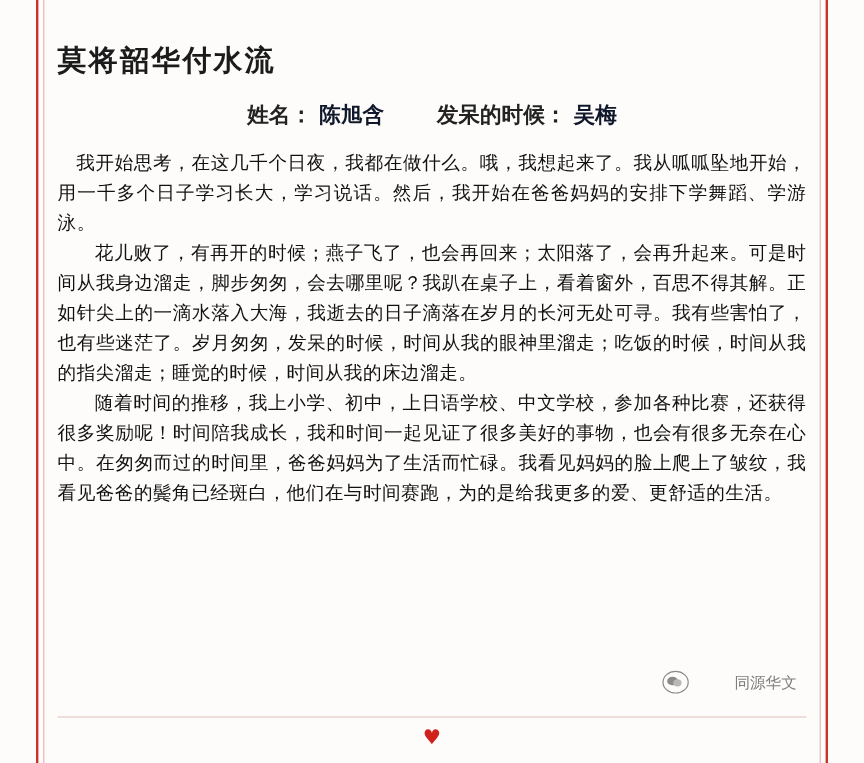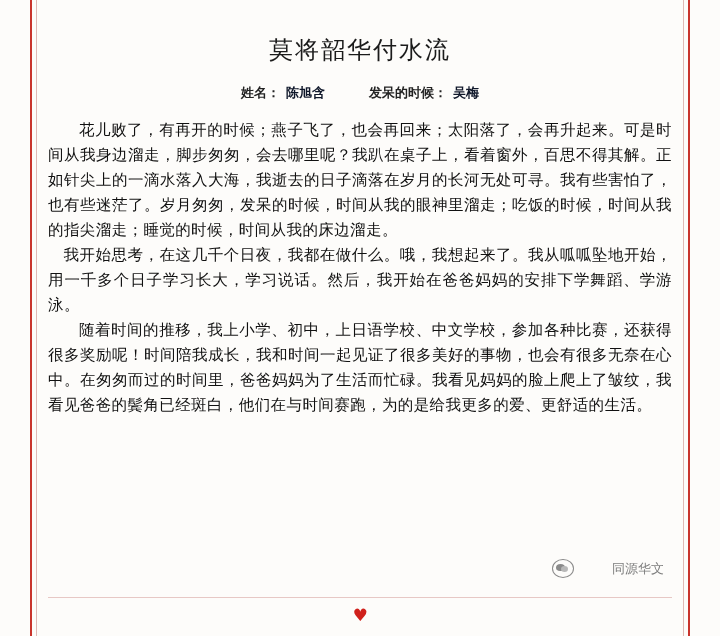--- a/index.html
+++ b/index.html
@@ -43,36 +43,36 @@
 
   .content {
     position: absolute;
     left: 48px;
     right: 48px;
     top: 0;
     bottom: 0;
   }
 
   .doc-title {
-    text-align: center;
+    text-align: left;
     font-family: "DejaVu Sans", "Liberation Sans", sans-serif;
     font-size: 24px;
-    font-weight: normal;
+    font-weight: bold;
     color: #1b1b1b;
     letter-spacing: 2px;
     margin-top: 34px;
   }
 
   .byline {
     display: flex;
     justify-content: center;
     align-items: center;
     gap: 44px;
     margin-top: 18px;
-    font-size: 13px;
+    font-size: 18px;
     color: #222;
     font-weight: bold;
   }
   .byline .pair {
     display: flex;
     align-items: baseline;
     gap: 6px;
   }
   .byline .lbl { color: #222; }
   .byline .val { color: #0f172a; }
@@ -171,22 +171,22 @@
         <span class="lbl">姓名：</span>
         <span class="val">陈旭含</span>
       </div>
       <div class="pair">
         <span class="lbl">发呆的时候：</span>
         <span class="val">吴梅</span>
       </div>
     </div>
 
     <div class="body-text">
+      <p class="para noindent">我开始思考，在这几千个日夜，我都在做什么。哦，我想起来了。我从呱呱坠地开始，用一千多个日子学习长大，学习说话。然后，我开始在爸爸妈妈的安排下学舞蹈、学游泳。</p>
       <p class="para">花儿败了，有再开的时候；燕子飞了，也会再回来；太阳落了，会再升起来。可是时间从我身边溜走，脚步匆匆，会去哪里呢？我趴在桌子上，看着窗外，百思不得其解。正如针尖上的一滴水落入大海，我逝去的日子滴落在岁月的长河无处可寻。我有些害怕了，也有些迷茫了。岁月匆匆，发呆的时候，时间从我的眼神里溜走；吃饭的时候，时间从我的指尖溜走；睡觉的时候，时间从我的床边溜走。</p>
-      <p class="para noindent">我开始思考，在这几千个日夜，我都在做什么。哦，我想起来了。我从呱呱坠地开始，用一千多个日子学习长大，学习说话。然后，我开始在爸爸妈妈的安排下学舞蹈、学游泳。</p>
       <p class="para">随着时间的推移，我上小学、初中，上日语学校、中文学校，参加各种比赛，还获得很多奖励呢！时间陪我成长，我和时间一起见证了很多美好的事物，也会有很多无奈在心中。在匆匆而过的时间里，爸爸妈妈为了生活而忙碌。我看见妈妈的脸上爬上了皱纹，我看见爸爸的鬓角已经斑白，他们在与时间赛跑，为的是给我更多的爱、更舒适的生活。</p>
     </div>
 
   </div>
 
   <div class="footer-logo">
     <span class="wechat-badge"></span>
     <span class="name">同源华文</span>
   </div>
 

